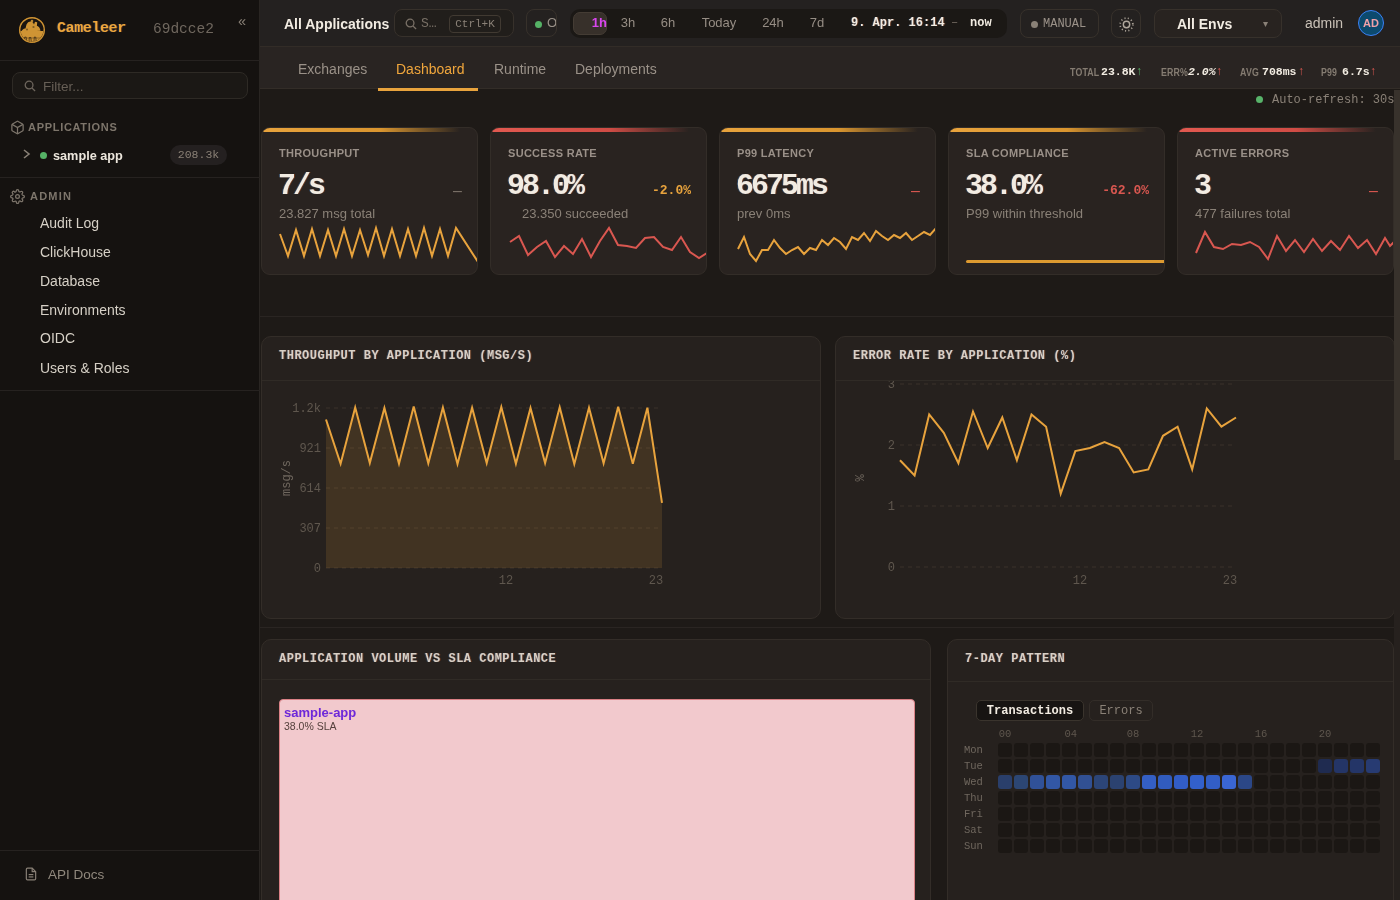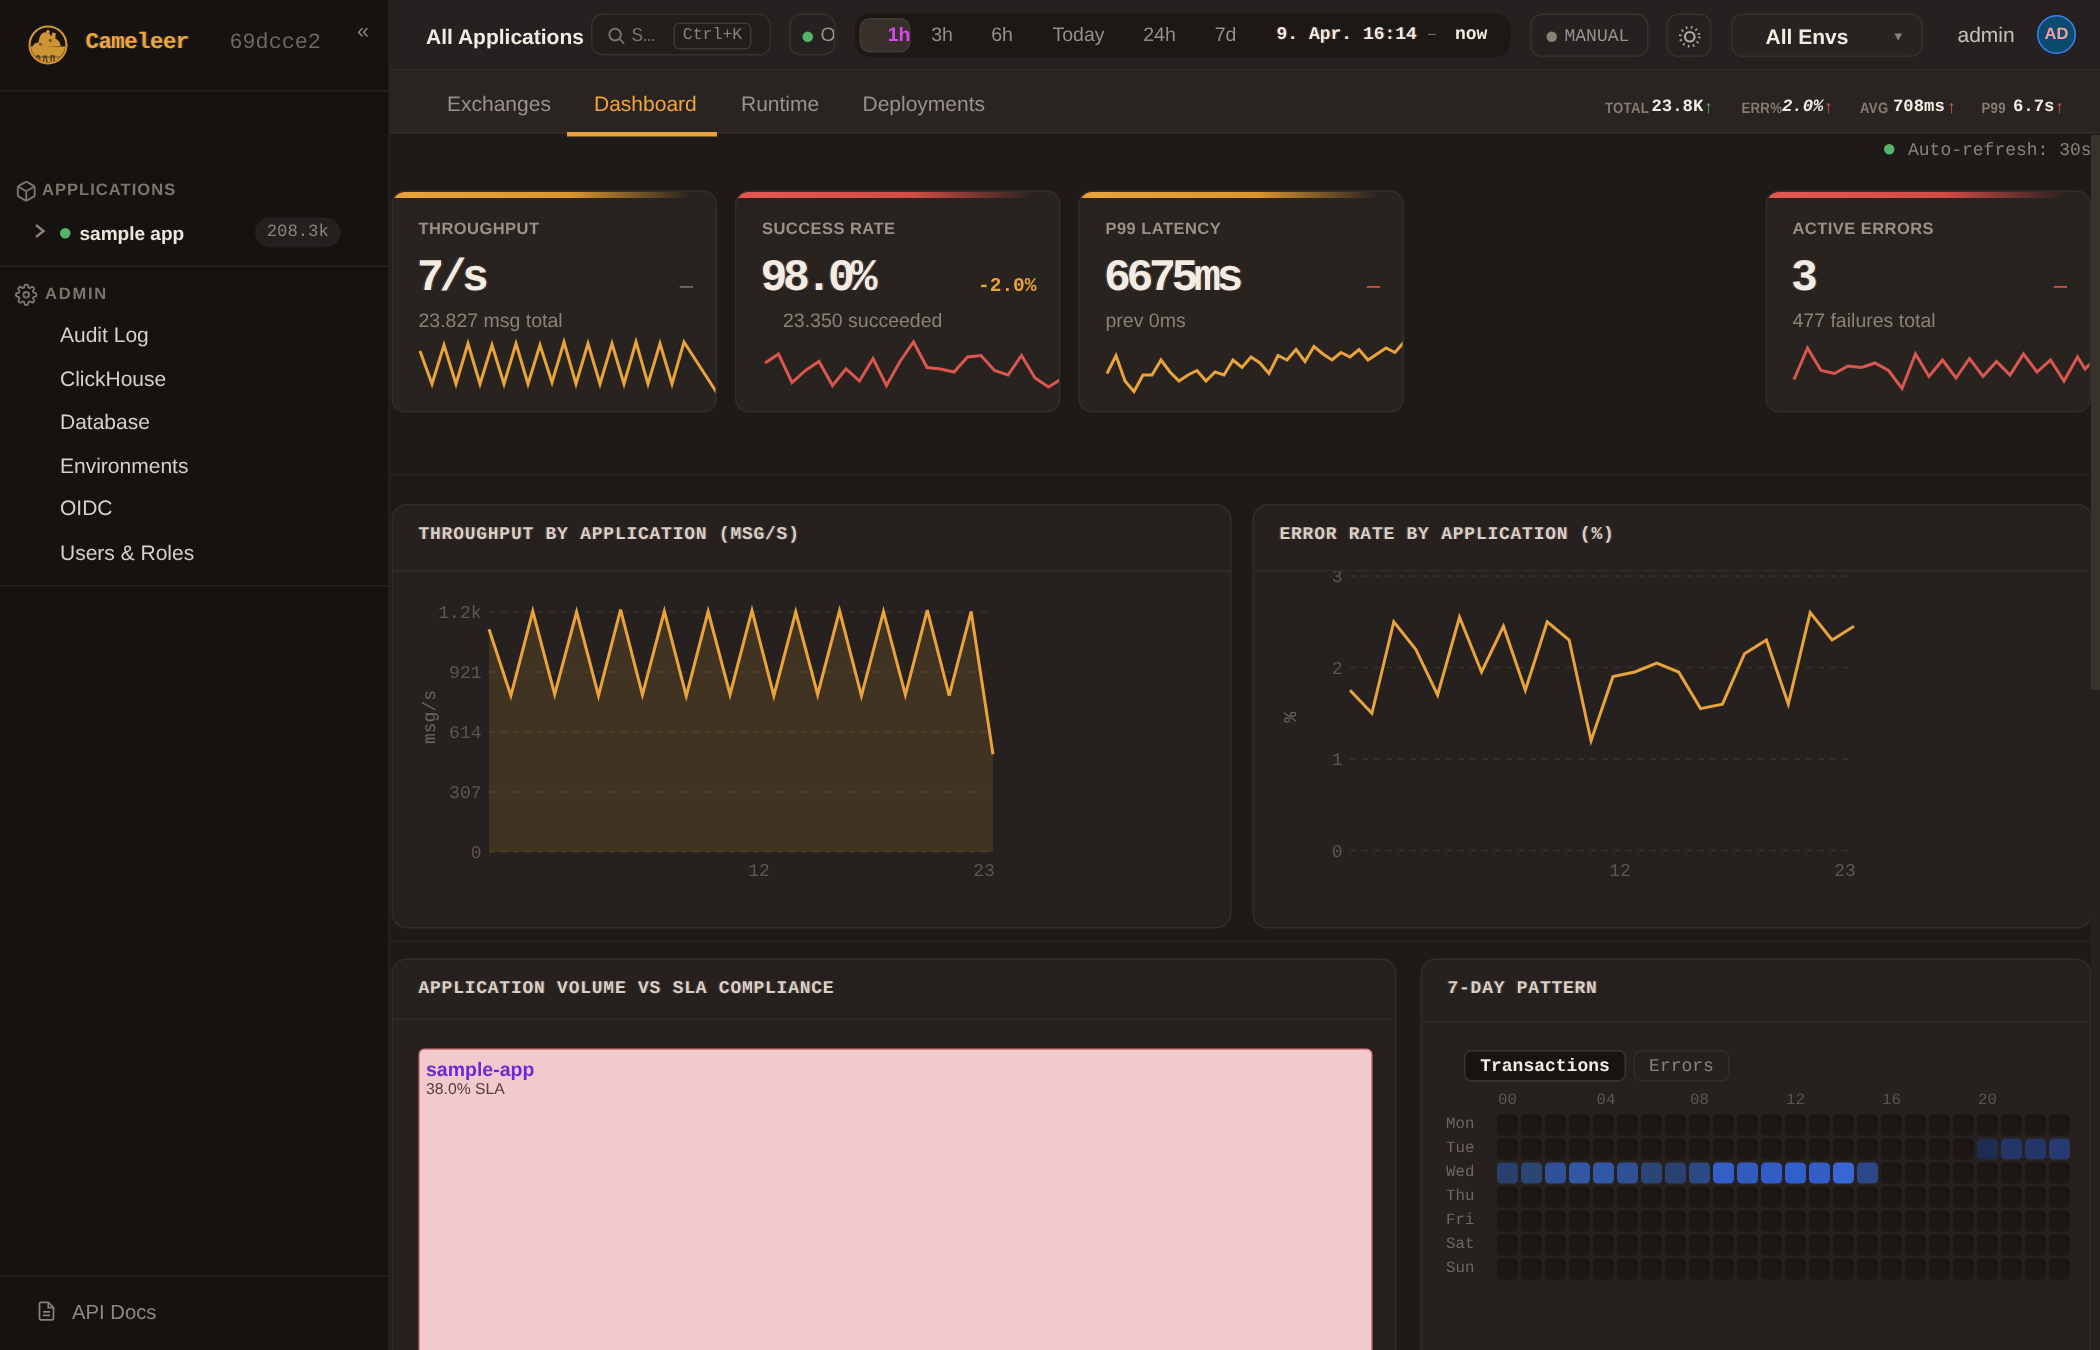--- a/index.html
+++ b/index.html
@@ -58,20 +58,27 @@
         <rect x="2" y="21.5" width="24" height="1" fill="#191410" opacity=".35"></rect>
       </g>
       <circle cx="14" cy="14" r="12.3" fill="none" stroke="#cf9434" stroke-width="1.4" opacity=".5" stroke-dasharray="1 3"></circle>
     </svg>
   </div>
   <div class="abs mono chroma" style="left:57px;top:20px;font-size:15px;font-weight:bold;letter-spacing:-0.4px;color:#eda63a;">Cameleer</div>
   <div class="abs mono" style="left:153px;top:21px;font-size:14.5px;color:#6f675e;">69dcce2</div>
   <div class="abs" style="left:238px;top:13px;font-size:14.5px;color:#8a8177;">«</div>
   <div class="sb-div" style="top:60px;"></div>
 
+  <div class="abs" style="left:12px;top:72px;width:236px;height:27px;background:#1b1815;border:1px solid #2e2a25;border-radius:8px;">
+    <svg width="12" height="12" viewBox="0 0 13 13" style="position:absolute;left:11px;top:7px;">
+      <circle cx="5.5" cy="5.5" r="4.2" fill="none" stroke="#6f675e" stroke-width="1.4"></circle>
+      <line x1="8.8" y1="8.8" x2="12" y2="12" stroke="#6f675e" stroke-width="1.4"></line>
+    </svg>
+    <div class="abs" style="left:30px;top:5.5px;font-size:13.5px;color:#675f56;">Filter...</div>
+  </div>
 
   <svg width="15" height="15" viewBox="0 0 24 24" style="position:absolute;left:10px;top:120px;" fill="none" stroke="#7d756b" stroke-width="2">
     <path d="M21 16V8a2 2 0 0 0-1-1.73l-7-4a2 2 0 0 0-2 0l-7 4A2 2 0 0 0 3 8v8a2 2 0 0 0 1 1.73l7 4a2 2 0 0 0 2 0l7-4A2 2 0 0 0 21 16z"></path>
         <polyline points="3.27 6.96 12 12.01 20.73 6.96"></polyline>
         <line x1="12" y1="22.08" x2="12" y2="12"></line>
   </svg>
   <div class="abs" style="left:28px;top:121px;font-size:11px;letter-spacing:0.7px;font-weight:bold;color:#7d756b;">APPLICATIONS</div>
 
   <div class="abs" style="left:22px;top:147px;width:14px;height:16px;color:#8a8177;">
     <svg width="9" height="14" viewBox="0 0 9 14">
@@ -210,20 +217,28 @@
   <div class="accent" style="background:linear-gradient(90deg,#e8a33d 0%,#d9952f 55%,rgba(80,60,30,0) 92%);"></div>
   <div class="lbl" style="top:19px;">P99 LATENCY</div>
   <div class="big" style="top:41px;">6675ms</div>
   <div class="sub" style="top:78px;">prev 0ms</div>
   <div class="abs" style="right:15px;top:54px;font-size:16px;color:#d95750;">–</div>
   <svg class="spark" width="217" height="148" viewBox="0 0 217 148">
     <polyline fill="none" stroke="#e8a33d" stroke-width="2" points="18,121 24,109 30,126 36,133 42,122 48,122 54,112 60,120 66,126 72,122 78,119 84,126 90,120 96,122 102,112 108,117 114,110 120,114 126,121 132,109 138,112 144,105 150,113 156,103 162,108 168,112 174,107 180,110 186,105 192,112 198,108 204,104 210,107 216,100"></polyline>
   </svg>
 </div>
 
+<div class="card" style="left:948px;">
+  <div class="accent" style="background:linear-gradient(90deg,#e8a33d 0%,#d9952f 55%,rgba(80,60,30,0) 92%);"></div>
+  <div class="lbl" style="top:19px;">SLA COMPLIANCE</div>
+  <div class="big" style="top:41px;">38.0%</div>
+  <div class="sub" style="top:78px;">P99 within threshold</div>
+  <div class="delta" style="color:#d95750;">-62.0%</div>
+  <div class="abs" style="left:17px;top:132px;width:200px;height:3px;border-radius:2px;background:#dd9a30;"></div>
+</div>
 
 <div class="card" style="left:1177px;">
   <div class="accent" style="background:linear-gradient(90deg,#e25950 0%,#d04c45 55%,rgba(80,40,30,0) 92%);"></div>
   <div class="lbl" style="top:19px;">ACTIVE ERRORS</div>
   <div class="big" style="top:41px;">3</div>
   <div class="sub" style="top:78px;">477 failures total</div>
   <div class="abs" style="right:15px;top:54px;font-size:16px;color:#d95750;">–</div>
   <svg class="spark" width="217" height="148" viewBox="0 0 217 148">
     <polyline fill="none" stroke="#d95750" stroke-width="2" points="18,125 27,104 36,119 45,121 54,116 63,117 72,114 81,119 90,131 99,108 108,123 117,112 126,124 135,111 144,123 153,113 162,122 171,108 180,120 189,112 198,126 207,110 212,118 216,114"></polyline>
   </svg>

